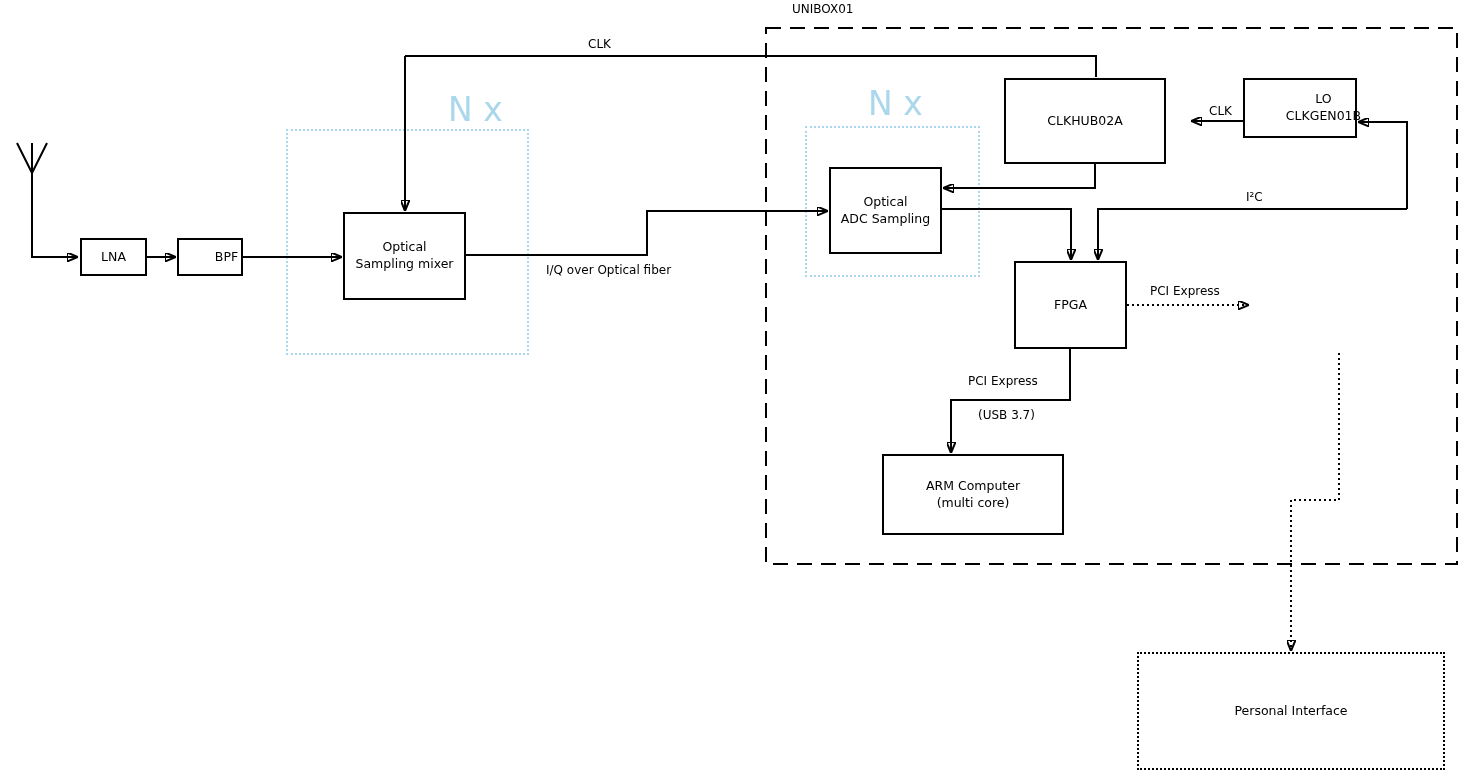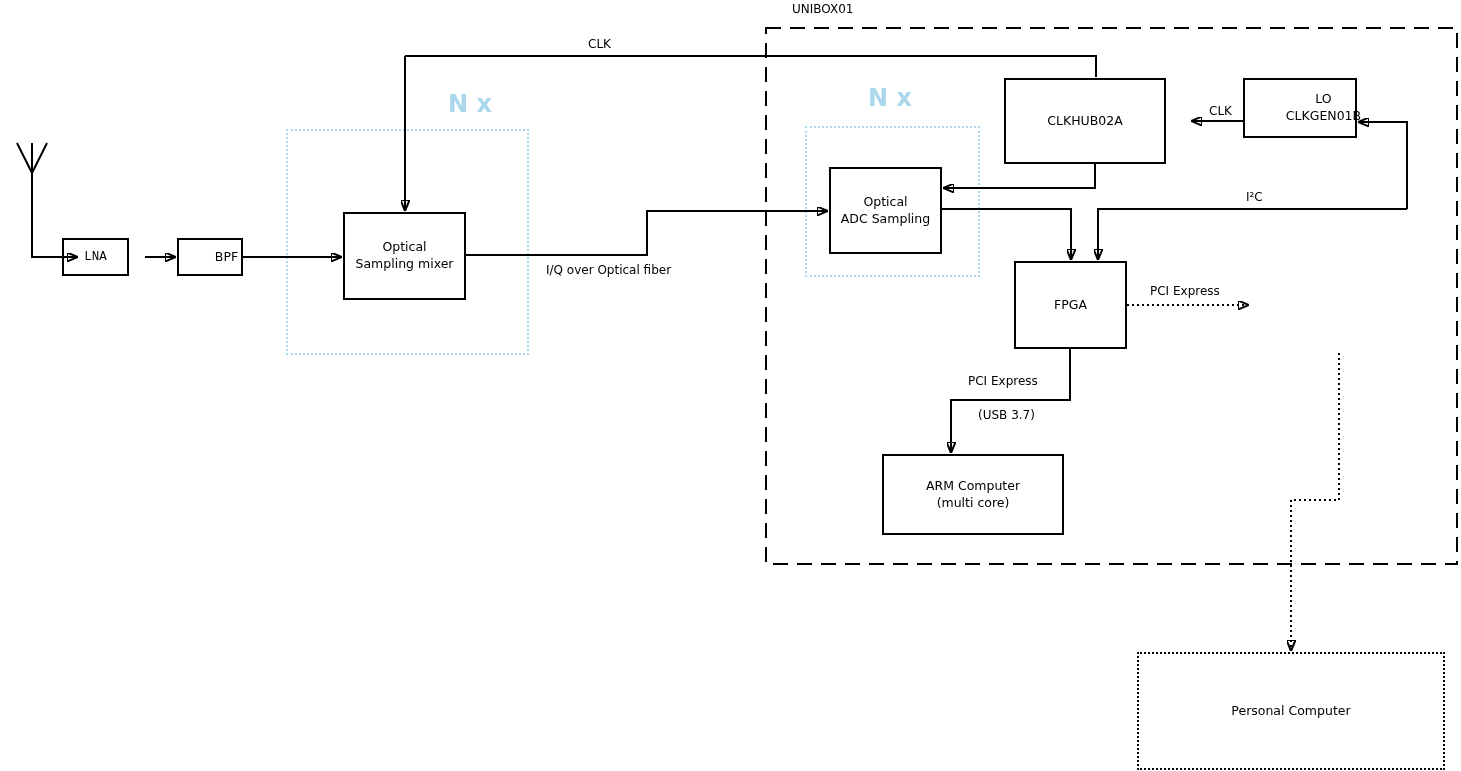--- a/index.html
+++ b/index.html
@@ -25,24 +25,23 @@
   .node.dotted { border-style:dotted; }
   .bluebox {
     position:absolute;
     border:2px dotted #aad7eb;
     box-sizing:border-box;
     z-index:1;
   }
   .nx {
     position:absolute;
     color:#aad7eb;
-    font-size:24px;
+    font-size:33px;
     white-space:nowrap;
     z-index:1;
-    font-weight:bold;
   }
   .lbl {
     position:absolute;
     font-size:12px;
     white-space:nowrap;
     z-index:4;
     text-align:center;
   }
   svg.wires {
     position:absolute; left:0; top:0;
@@ -60,21 +59,21 @@
 <div class="stage">
 
   <div class="lbl" style="left:792px; top:2px;">UNIBOX01</div>
 
   <div class="nx" style="left:448px; top:90px;">N x</div>
   <div class="bluebox" style="left:286px; top:129px; width:243px; height:226px;"></div>
 
   <div class="nx" style="left:868px; top:84px;">N x</div>
   <div class="bluebox" style="left:805px; top:126px; width:175px; height:151px;"></div>
 
-  <div class="node" style="left:62px; top:238px; width:67px; height:38px;font-family:Liberation Mono, monospace;">
+  <div class="node" style="left:80px; top:238px; width:67px; height:38px;">
     <span>LNA</span>
   </div>
 
   <div class="node" style="left:177px; top:238px; width:66px; height:38px;padding-left:33px;">
     <span>BPF</span>
   </div>
 
   <div class="node" style="left:343px; top:212px; width:123px; height:88px;">
     <span>Optical</span>
     <span>Sampling mixer</span>
@@ -98,21 +97,21 @@
     <span>FPGA</span>
   </div>
 
 
   <div class="node" style="left:882px; top:454px; width:182px; height:81px;">
     <span>ARM Computer</span>
     <span>(multi core)</span>
   </div>
 
   <div class="node dotted" style="left:1137px; top:652px; width:308px; height:118px;">
-    <span>Personal Computer</span>
+    <span>Personal Interface</span>
   </div>
 
   <svg class="wires" viewBox="0 0 1461 771" xmlns="http://www.w3.org/2000/svg">
     <defs>
       <marker id="arr" markerWidth="11" markerHeight="9" refX="10" refY="4.5" orient="auto" markerUnits="userSpaceOnUse">
         <path d="M0,0 L11,4.5 L0,9 z" fill="#000" stroke="none"></path>
       </marker>
     </defs>
 
     <path class="dash" d="M766,28 H1457 V564 H766 Z"></path>

